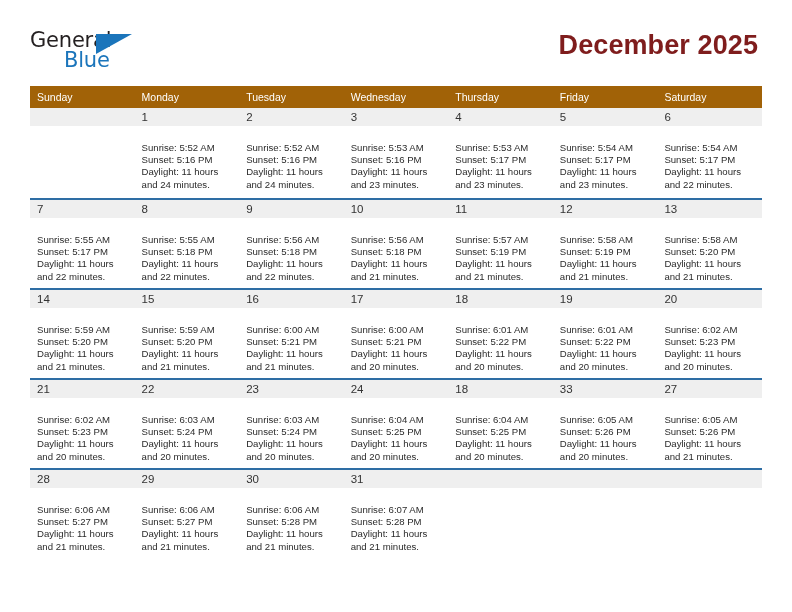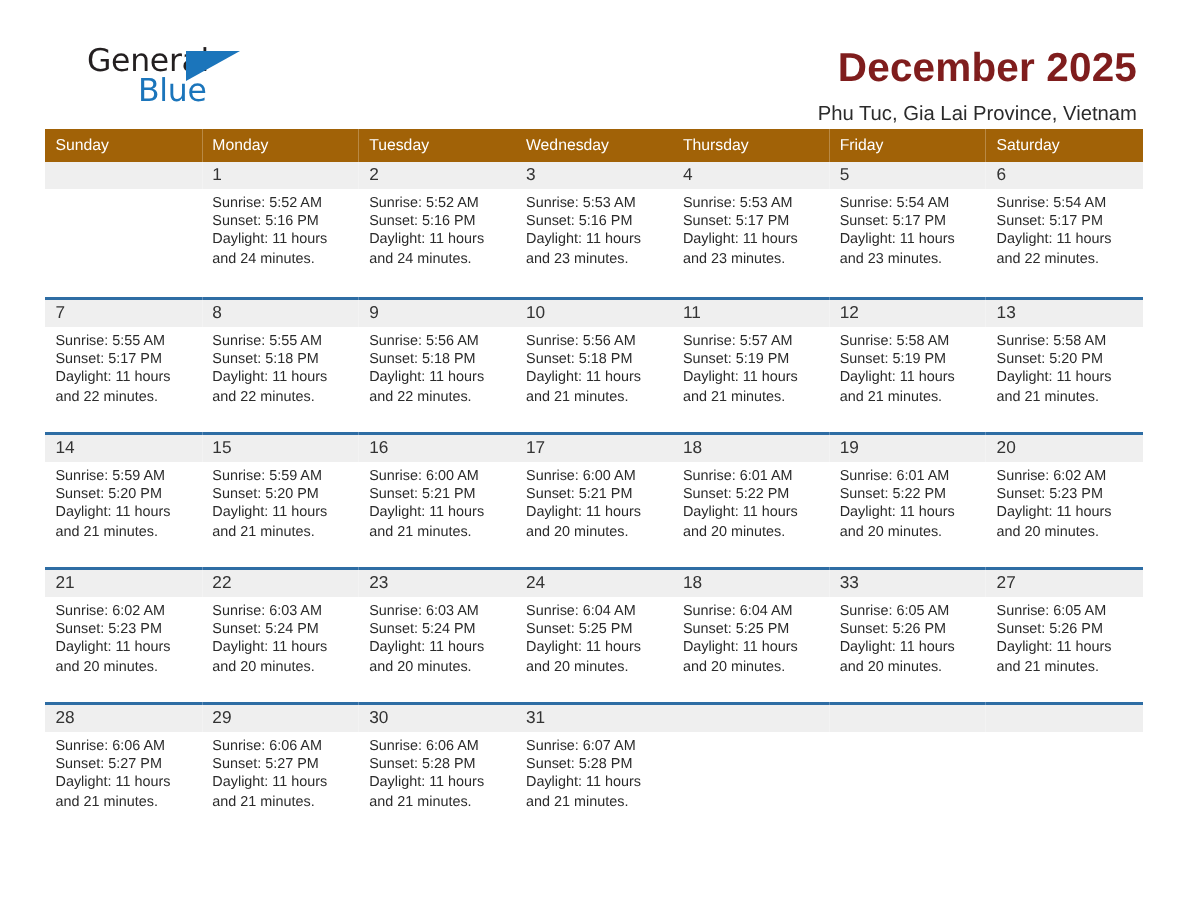--- a/index.html
+++ b/index.html
@@ -30,21 +30,20 @@
     justify-content: space-between;
     padding: 28px 34px 0 30px;
     height: 78px;
   }
 
   .logo {
     position: relative;
     width: 112px;
     height: 48px;
     flex: 0 0 auto;
-    margin-left: 28px;
   }
   .logo-general {
     position: absolute;
     left: 0;
     top: 0;
     font-size: 21px;
     letter-spacing: -0.2px;
     color: #231f20;
     font-family: "DejaVu Sans", sans-serif;
     font-weight: 400;
@@ -131,21 +130,21 @@
     background: #efefef;
     height: 18px;
     padding: 1px 0 0 7px;
     font-size: 11.5px;
     color: #333333;
     line-height: 16px;
   }
   .cell.empty .daynum-band { background: #efefef; }
 
   .cell-body {
-    padding: 4px 6px 0 7px;
+    padding: 16px 6px 0 7px;
     font-size: 9.6px;
     line-height: 12.2px;
     color: #2b2b2b;
   }
   .cell-body div { white-space: nowrap; }
 </style>
 </head>
 <body>
 
 <div class="page">
@@ -153,21 +152,20 @@
   <div class="header">
 
     <div class="logo">
       <span class="logo-general">General</span>
       <span class="logo-triangle"></span>
       <span class="logo-blue">Blue</span>
     </div>
 
     <div class="titles">
       <div class="month-title">December 2025</div>
-      <div class="location-title">Phu Tuc, Gia Lai Province, Vietnam</div>
     </div>
 
   </div>
 
   <table class="calendar">
     <thead>
       <tr>
         <th>Sunday</th>
         <th>Monday</th>
         <th>Tuesday</th>

